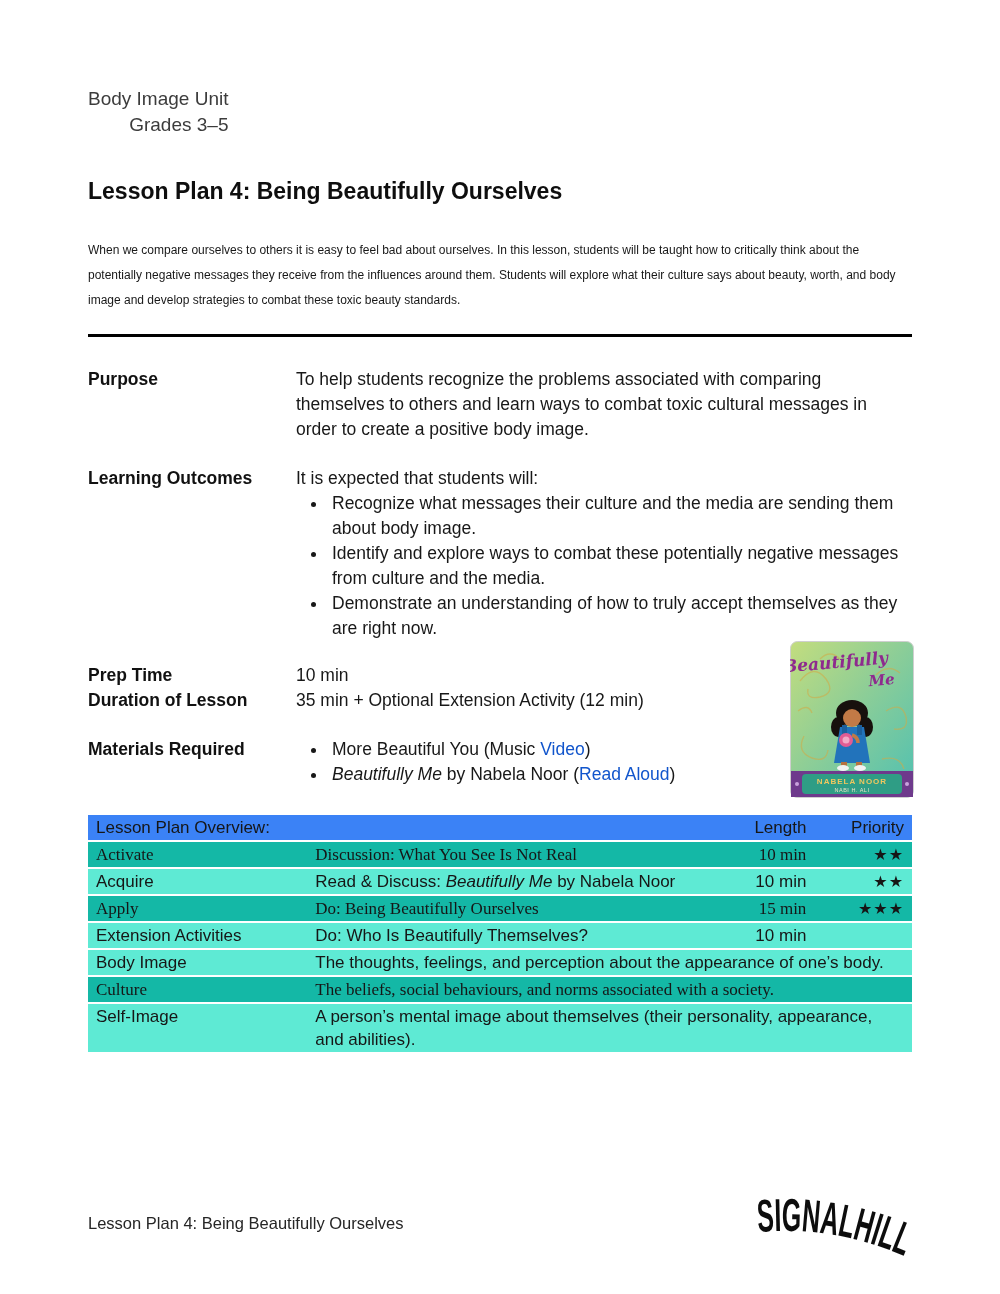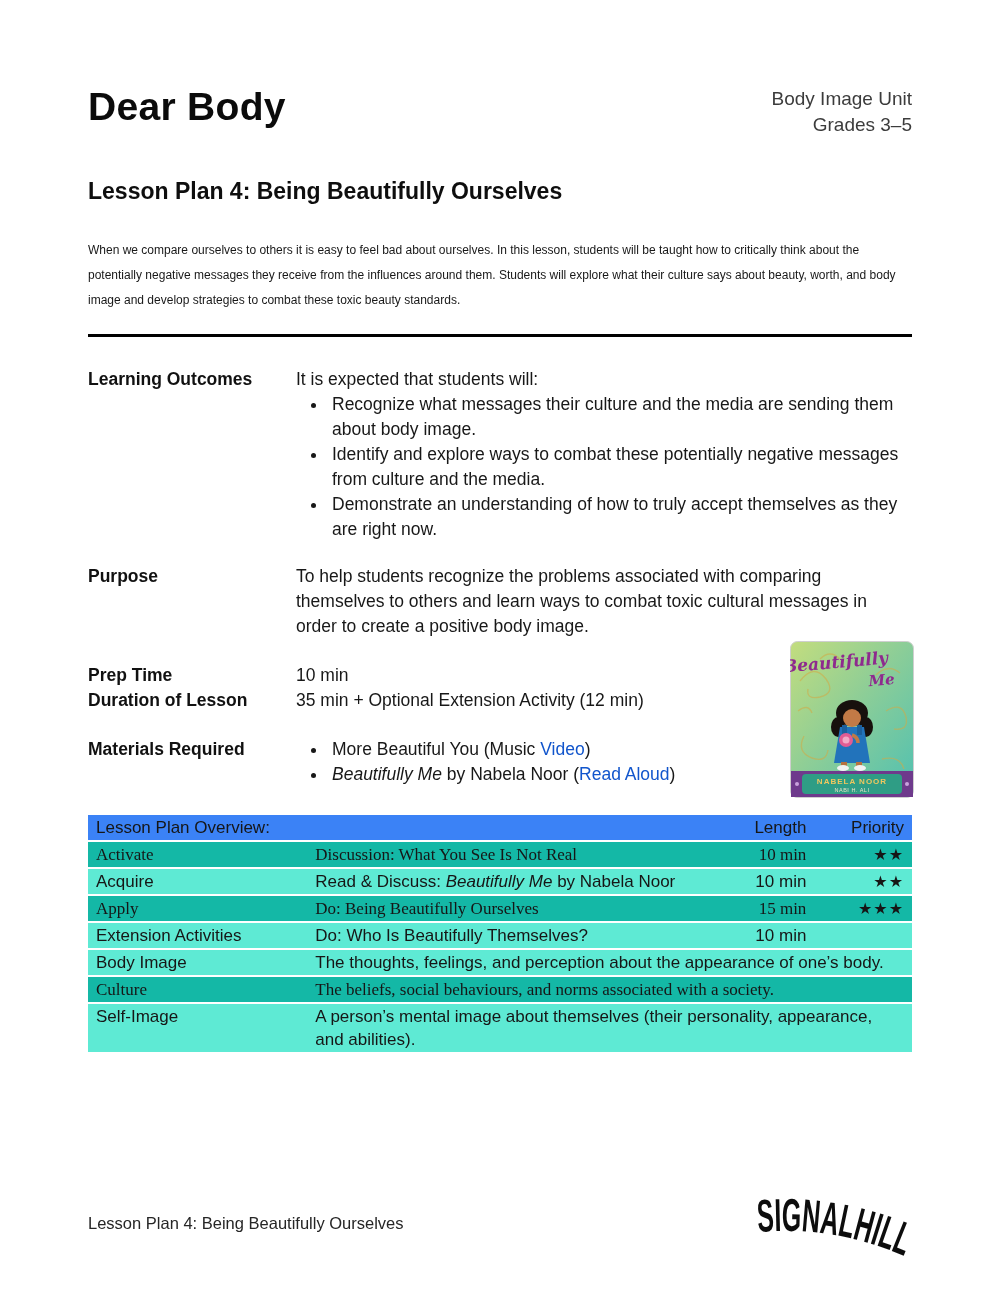--- a/index.html
+++ b/index.html
@@ -49,50 +49,49 @@
   .logo-svg text{font-family:"Liberation Sans",sans-serif;}
   .bookfont{font-family:"DejaVu Serif",serif;}
 </style>
 </head>
 <body>
 
 <div class="page">
   <div class="content">
 
     <div class="header-row">
-      <div class="brand">Dear Body</div>
       <div class="header-right">
         <div>Body Image Unit</div>
         <div>Grades 3–5</div>
       </div>
     </div>
 
     <div class="lesson-title">Lesson Plan 4: Being Beautifully Ourselves</div>
 
     <div class="intro">When we compare ourselves to others it is easy to feel bad about ourselves. In this lesson, students will be taught how to critically think about the potentially negative messages they receive from the influences around them. Students will explore what their culture says about beauty, worth, and body image and develop strategies to combat these toxic beauty standards.</div>
 
     <hr class="rule">
 
     <div class="details">
+
+      <div class="drow mb24">
+        <div class="dlabel">Purpose</div>
+        <div class="dcontent">To help students recognize the problems associated with comparing themselves to others and learn ways to combat toxic cultural messages in order to create a positive body image.</div>
+      </div>
 
       <div class="drow mb22">
         <div class="dlabel">Learning Outcomes</div>
         <div class="dcontent">
           <div>It is expected that students will:</div>
           <ul class="bullets">
             <li>Recognize what messages their culture and the media are sending them about body image.</li>
             <li>Identify and explore ways to combat these potentially negative messages from culture and the media.</li>
             <li>Demonstrate an understanding of how to truly accept themselves as they are right now.</li>
           </ul>
         </div>
-      </div>
-
-      <div class="drow mb24">
-        <div class="dlabel">Purpose</div>
-        <div class="dcontent">To help students recognize the problems associated with comparing themselves to others and learn ways to combat toxic cultural messages in order to create a positive body image.</div>
       </div>
 
       <div class="drow">
         <div class="dlabel">Prep Time</div>
         <div class="dcontent">10 min</div>
       </div>
 
       <div class="drow">
         <div class="dlabel">Duration of Lesson</div>
         <div class="dcontent">35 min + Optional Extension Activity (12 min)</div>

